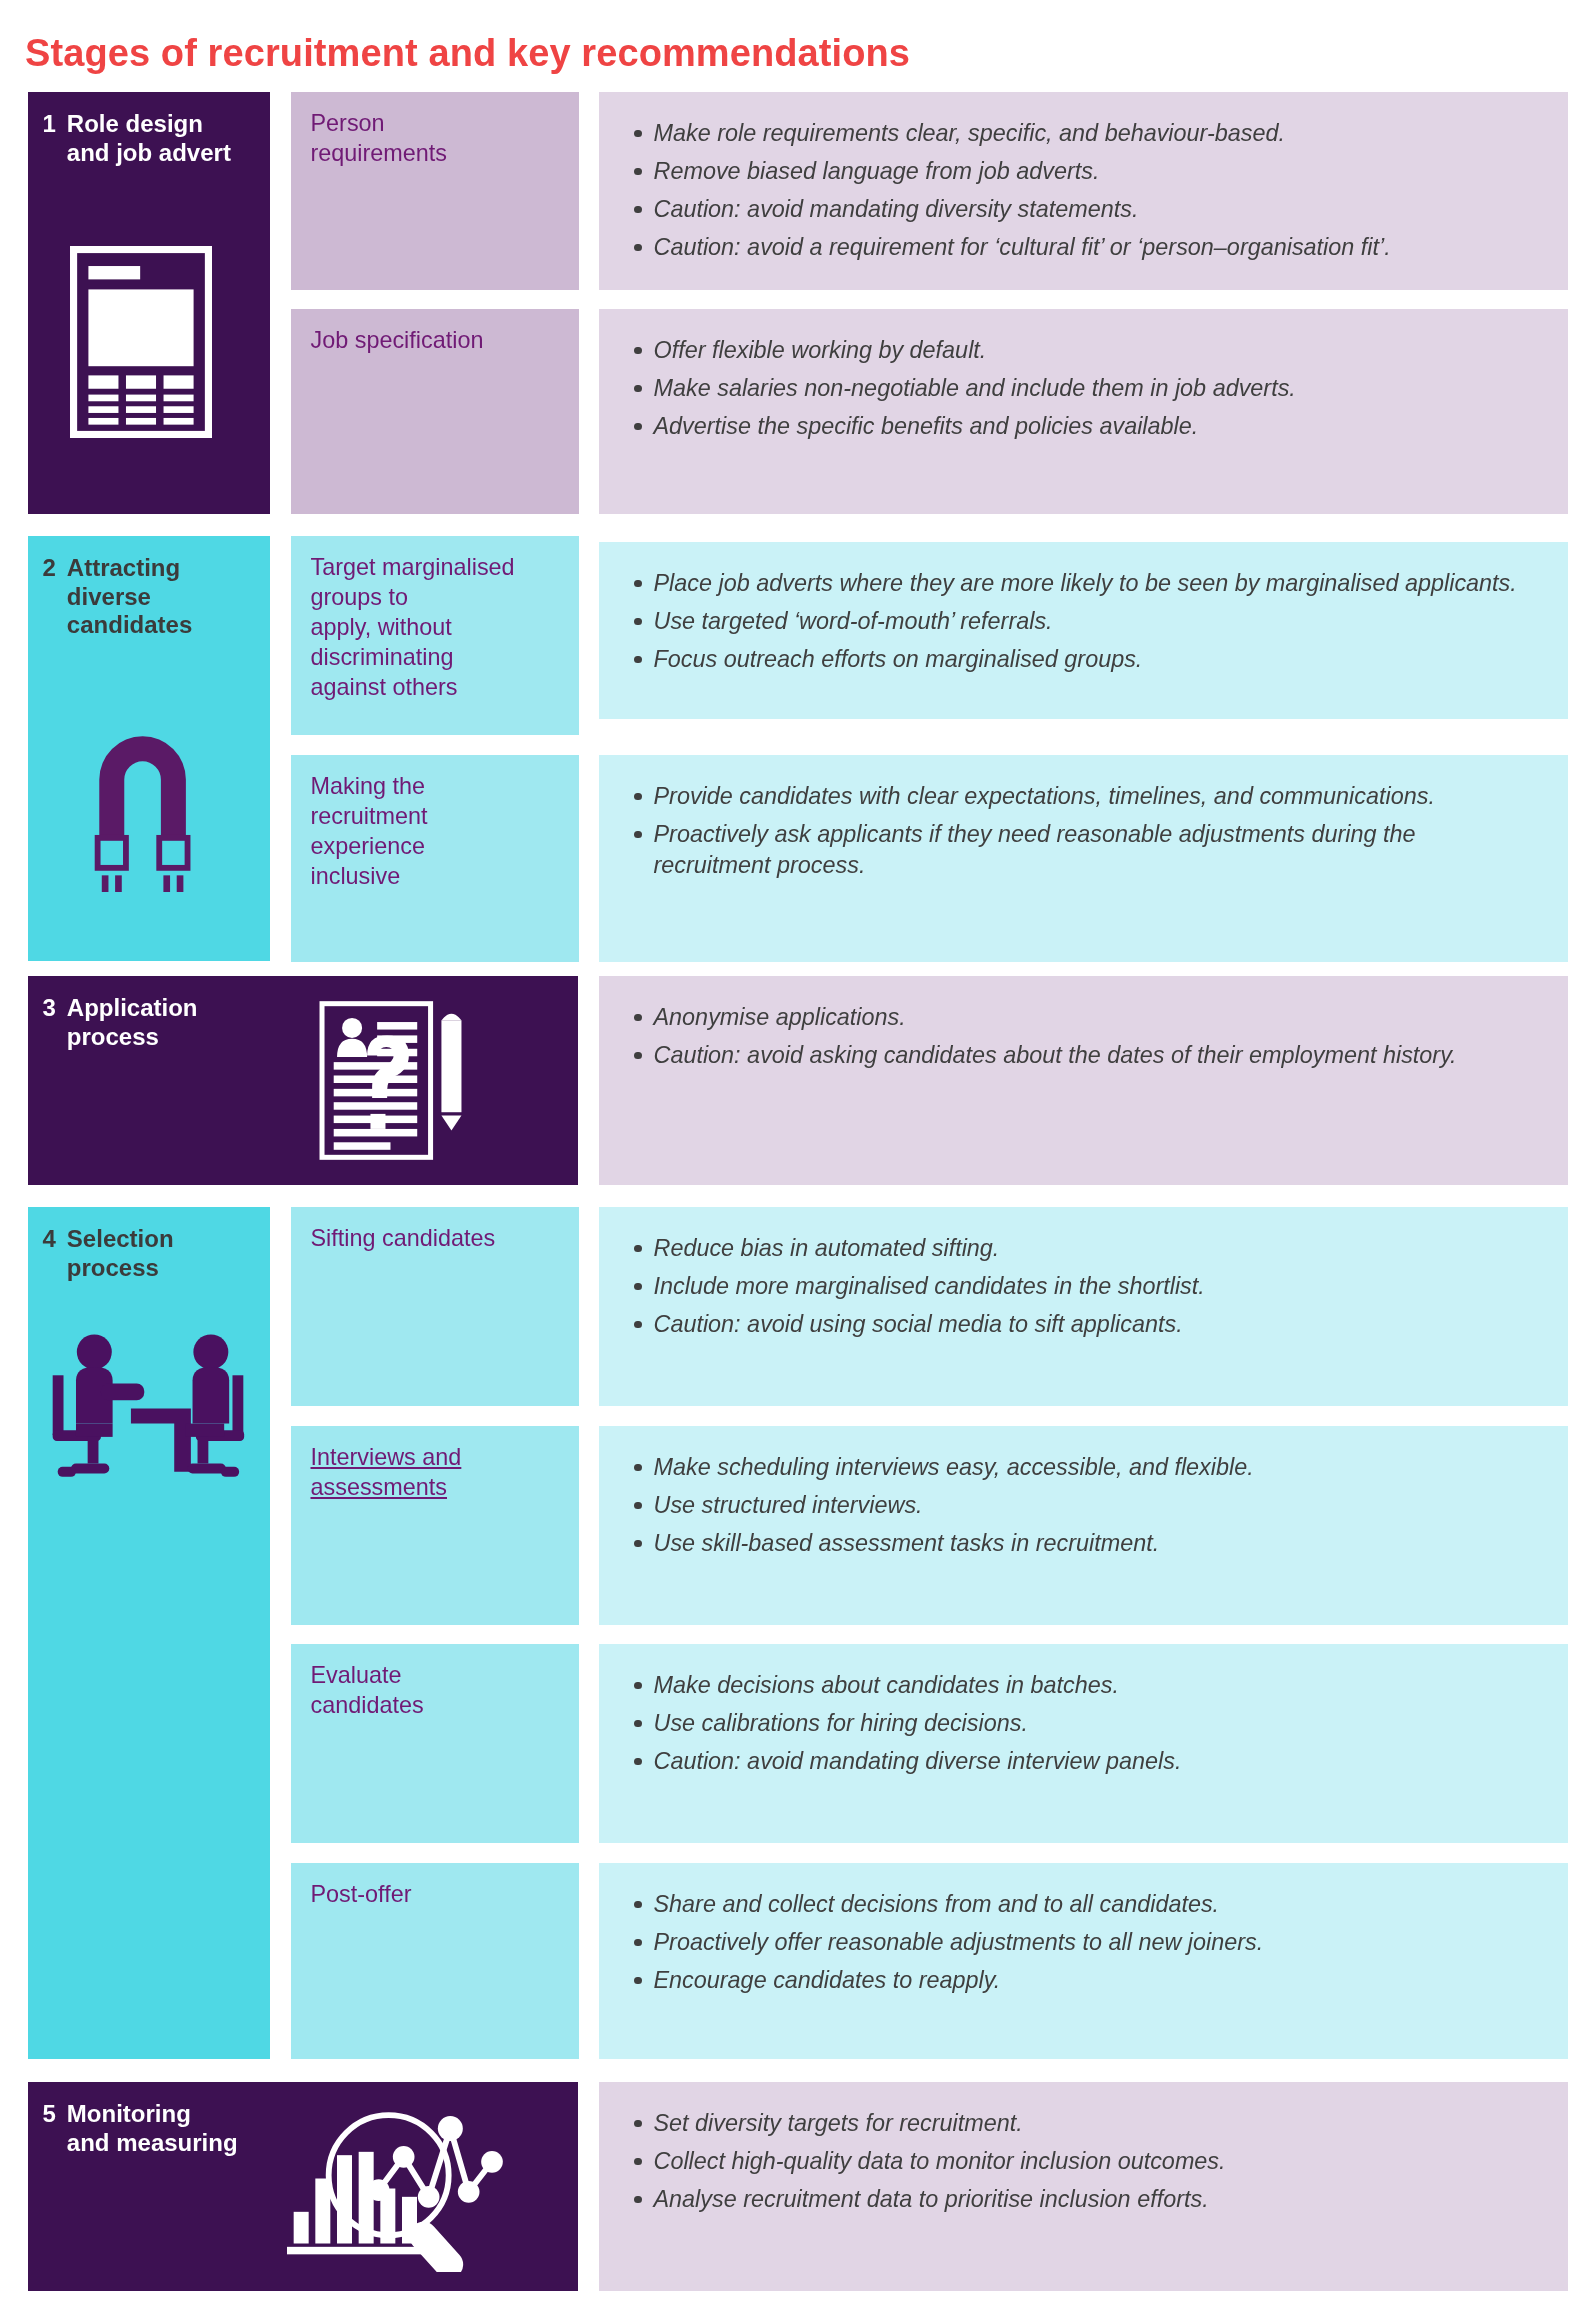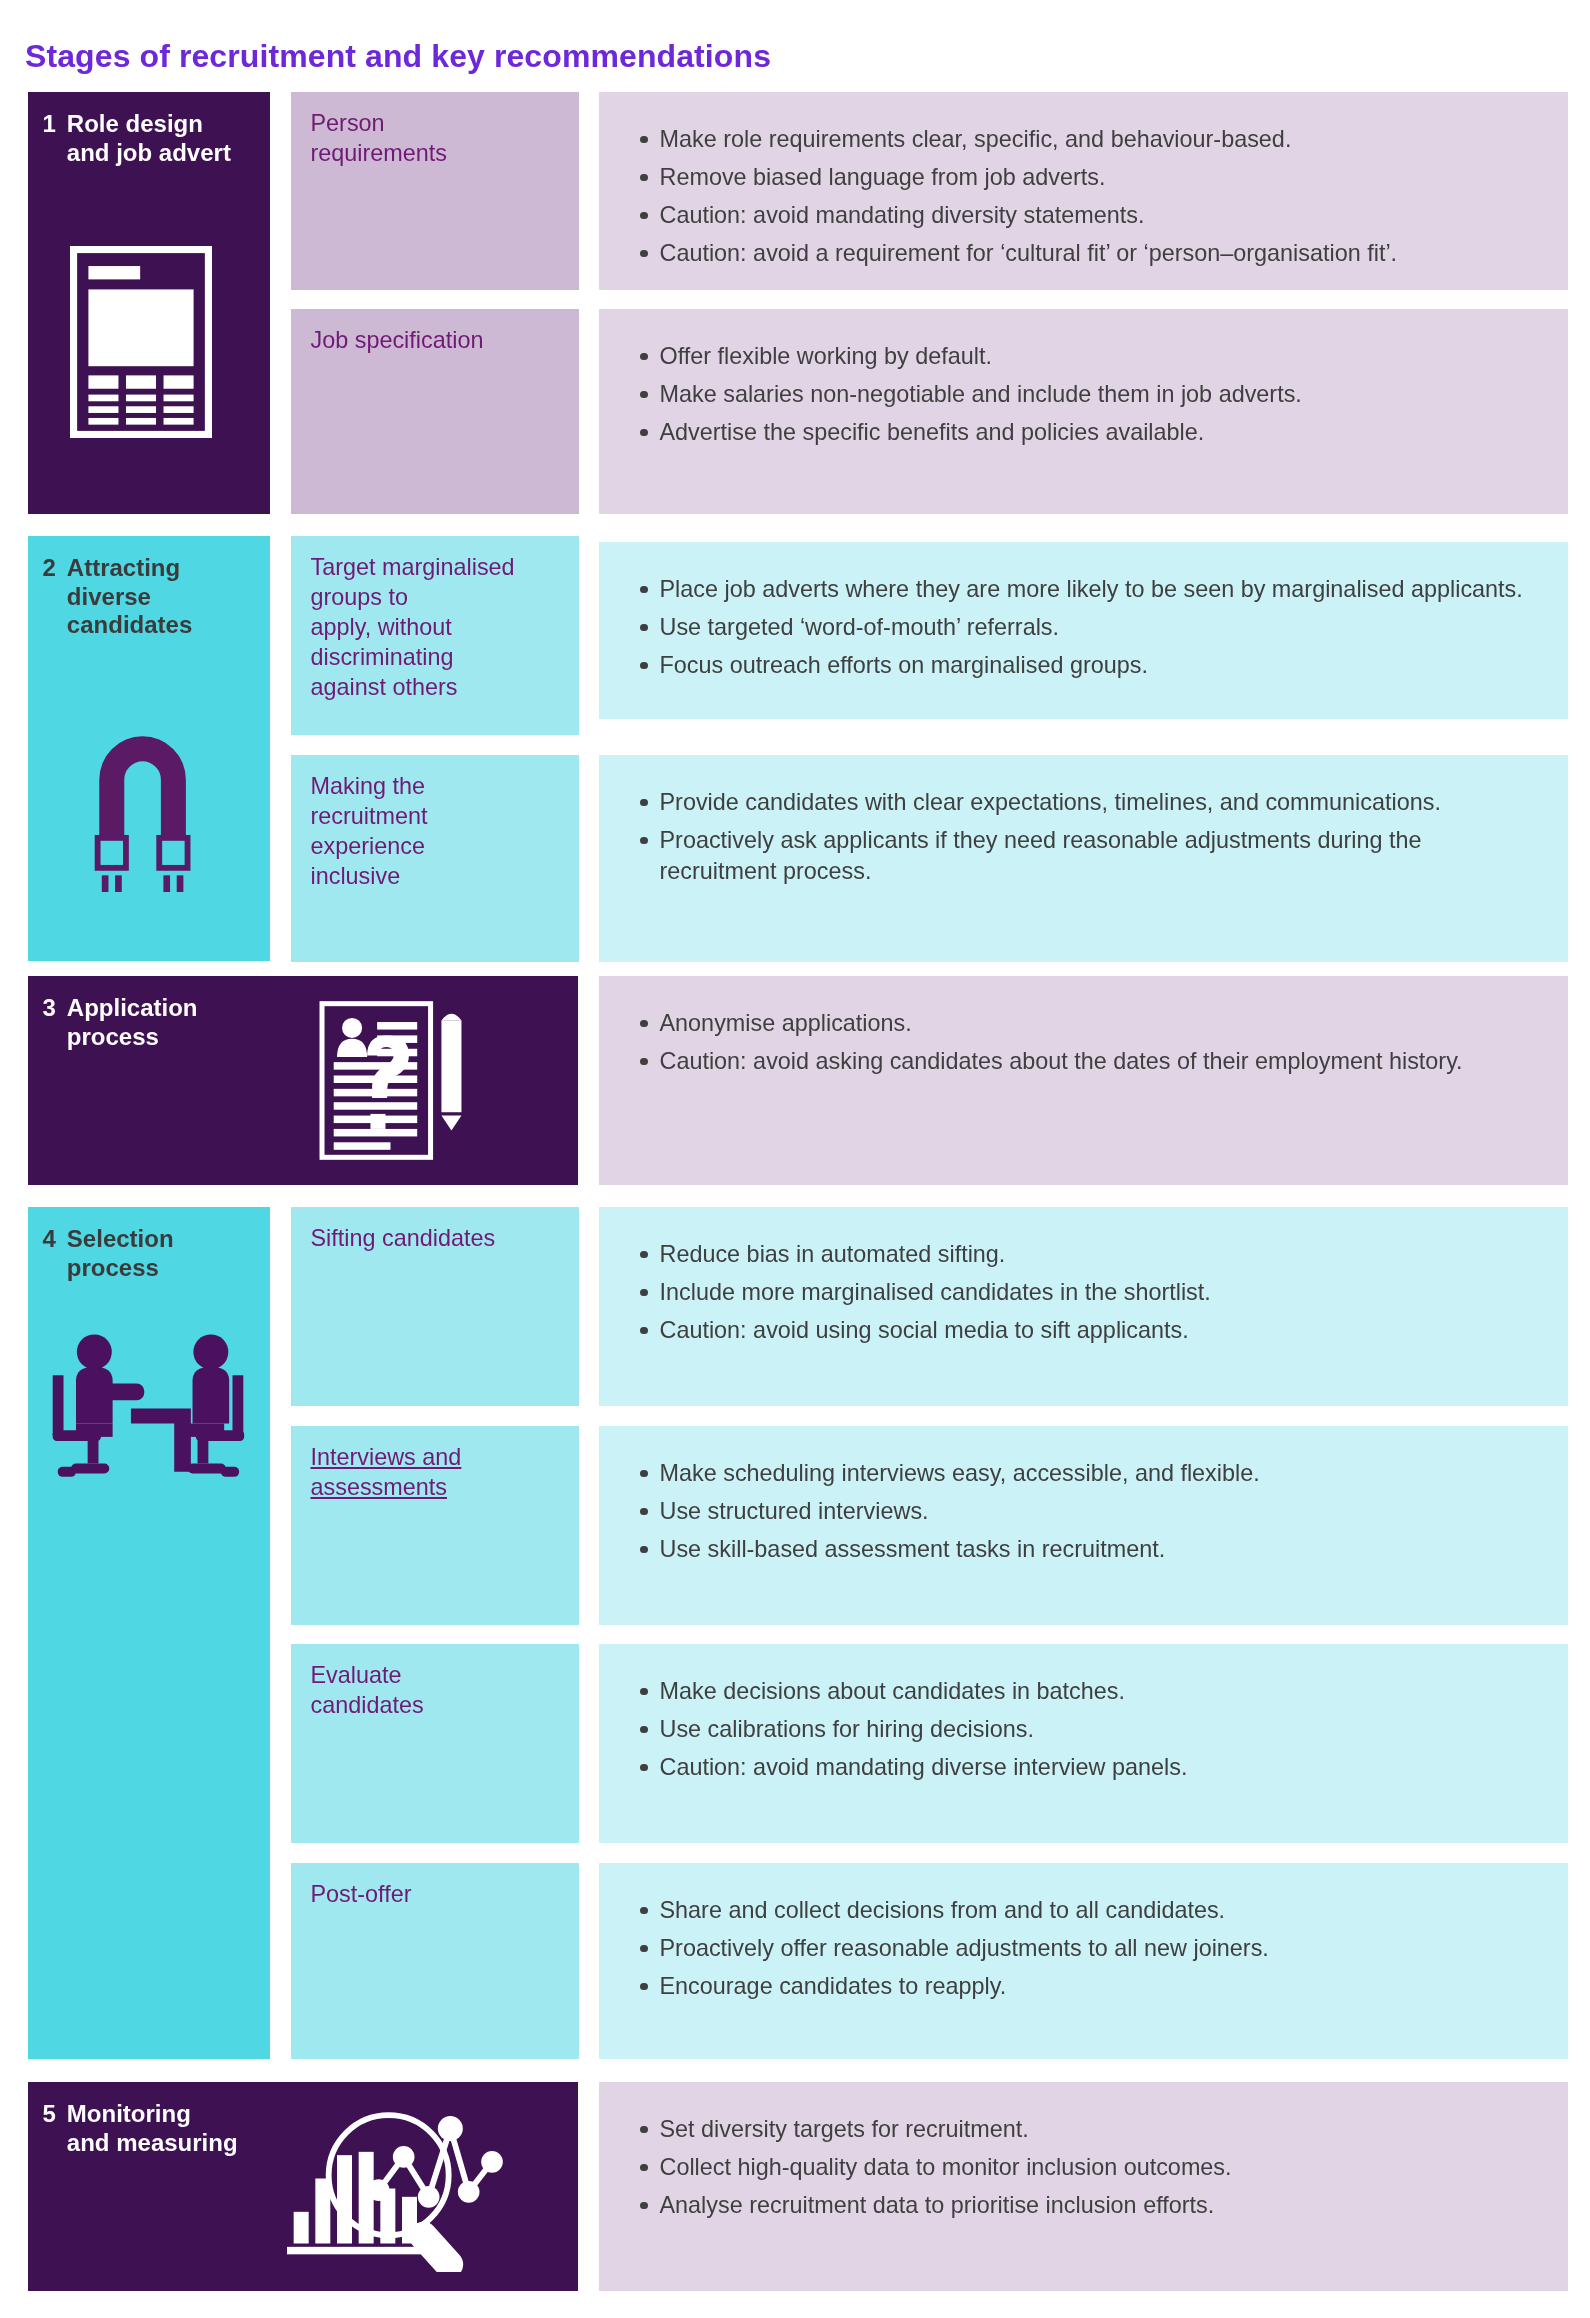--- a/index.html
+++ b/index.html
@@ -4,22 +4,22 @@
 <style>
   html,body{margin:0;padding:0;background:#ffffff;}
   body{
     width:1591px;height:2319px;position:relative;
     font-family:"Liberation Sans",sans-serif;
     -webkit-font-smoothing:antialiased;
   }
   .page{position:absolute;left:0;top:0;width:1591px;height:2319px;}
 
   .title{
-    position:absolute;left:25px;top:38px;
-    font-size:32px;font-weight:700;color:#6d28d9;
+    position:absolute;left:25px;top:32px;
+    font-size:38px;font-weight:700;color:#ef4444;
     letter-spacing:0.1px;white-space:nowrap;
   }
 
   
   .stage{position:absolute;left:27.5px;width:1540px;}
   .col1{position:absolute;left:0;top:0;width:242px;}
   .col2{position:absolute;left:263px;width:288px;}
   .col3{position:absolute;left:571px;width:969px;}
 
   .panel{box-sizing:border-box;}
@@ -51,21 +51,21 @@
     padding:16.7px 16.7px 15px 20px;
     font-size:23.4px;color:#701a75;line-height:1.28;
     white-space:pre-line;
   }
 
   .bullets{
     box-sizing:border-box;
     padding:18.3px 28px 15px 22px;
     font-size:23.4px;color:#3f3f3f;line-height:1.30;
   }
-  .bullets ul{margin:14px;padding:0;list-style:none;}
+  .bullets ul{margin:8px;padding:0;list-style:none;font-style:italic;}
   .bullets li{
     position:relative;padding-left:25px;margin:0 0 7.5px 0;
   }
   .bullets li:before{
     content:"";position:absolute;left:5.8px;top:11.7px;
     width:7.5px;height:7.5px;border-radius:50%;background:#3f3f3f;
   }
 
   .icon-wrap{position:absolute;}
   svg{display:block;}

